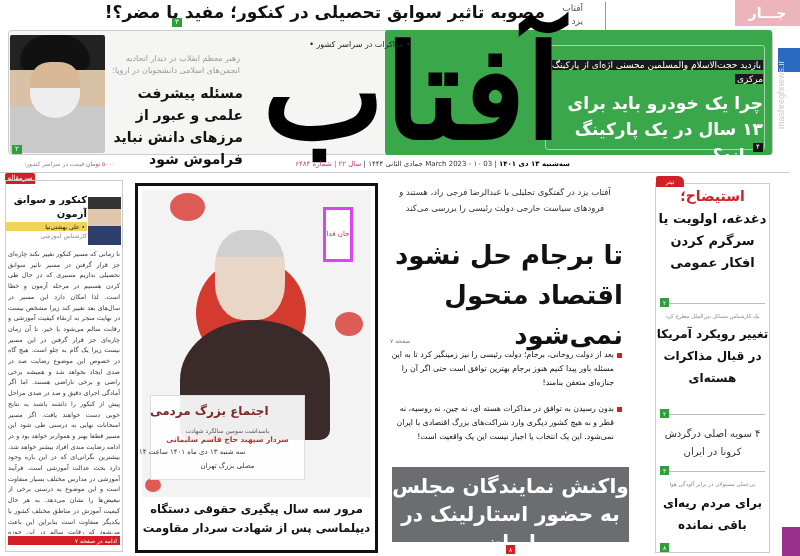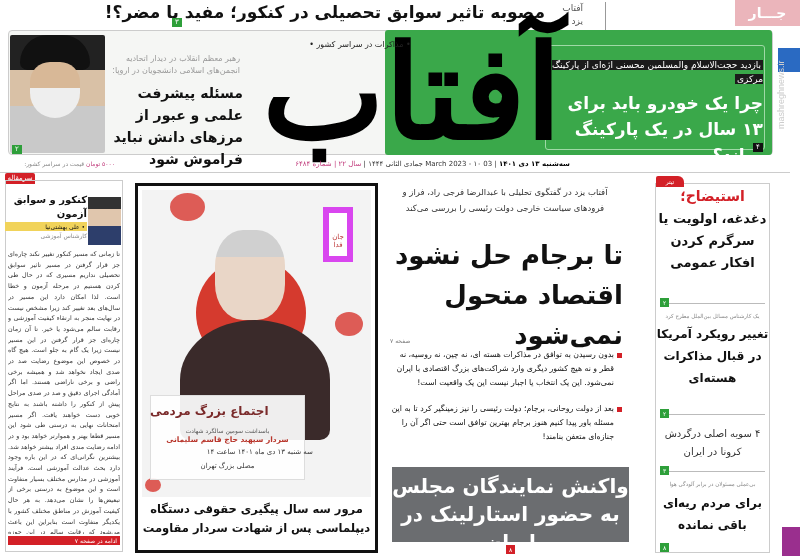--- a/index.html
+++ b/index.html
@@ -42,26 +42,26 @@
 .op-author{left:5px;top:222px;width:82px;font-size:6px;text-align:right;background:#f1d35a;padding:1px 2px}
 .op-role{left:5px;top:232px;width:82px;font-size:6px;color:#888;text-align:right}
 .op-body{left:8px;top:249px;width:112px;font-size:6.4px;line-height:10.7px;text-align:justify;color:#333}
 .op-more{left:8px;top:536px;width:112px;height:9px;background:#d32027;color:#fff;font-size:6px;text-align:right;line-height:9px;padding-right:3px}
 .col-photo{left:135px;top:183px;width:243px;height:370px;border:3px solid #111}
 .poster{left:142px;top:190px;width:229px;height:307px;background:#f3f3f3;overflow:hidden}
 .poster-circle{left:196px;top:258px;width:110px;height:110px;border-radius:50%;background:#d53a2e}
 .poster-face{left:215px;top:230px;width:70px;height:90px;border-radius:40%;background:linear-gradient(180deg,#d0d0d0 0 30%,#e9d6c7 30%)}
 .poster-body{left:180px;top:320px;width:150px;height:120px;background:#3a2a2a;border-radius:50% 50% 10px 10px}
 .petal{border-radius:50%;background:#d8413a;opacity:.85}
-.poster-logo{left:323px;top:207px;width:30px;height:55px;border:6px solid #d946ef;background:#fff;color:#b33;font-size:7px;text-align:center;padding-top:20px}
+.poster-logo{left:323px;top:207px;width:30px;height:55px;border:3px solid #d946ef;background:#fff;color:#b33;font-size:7px;text-align:center;padding-top:20px}
 .poster-card{left:150px;top:395px;width:155px;height:85px;background:rgba(255,255,255,.92);border:1px solid #ddd}
 .poster-title{left:150px;top:404px;width:155px;font-size:12px;font-weight:bold;color:#7a2a2a;text-align:left}
 .poster-sub{left:150px;top:427px;width:155px;font-size:6px;color:#555;text-align:center}
 .poster-name{left:150px;top:435px;width:155px;font-size:7.5px;color:#b8352b;font-weight:bold;text-align:center}
-.poster-date{left:158px;top:448px;width:155px;font-size:7px;color:#333;text-align:right}
+.poster-date{left:139px;top:448px;width:155px;font-size:7px;color:#333;text-align:left}
 .poster-place{left:150px;top:462px;width:155px;font-size:7px;color:#333;text-align:center}
 .photo-headline{left:140px;top:500px;width:233px;font-size:11.5px;font-weight:bold;text-align:center;line-height:19px}
 .main-kicker{left:390px;top:184px;width:230px;font-size:8.5px;color:#333;text-align:center;line-height:16px}
 .main-headline{left:388px;top:235px;width:235px;font-size:26px;font-weight:bold;text-align:right;line-height:40px}
 .page-ref{left:390px;top:337px;width:30px;font-size:6px;color:#777;text-align:left}
 .bullets{left:390px;top:348px;width:232px;font-size:7.8px;line-height:14px;text-align:right}
 .bullets li{list-style:none;position:relative;padding-right:8px;margin-bottom:12px}
 .bullets li:before{content:"";position:absolute;right:0;top:5px;width:5px;height:5px;background:#d32027}
 .gray-box{left:392px;top:467px;width:237px;height:75px;background:#6b6d70}
 .gray-headline{left:392px;top:472px;width:237px;font-size:20px;font-weight:bold;color:#fff;text-align:center;line-height:28px}
@@ -144,26 +144,26 @@
 <div class="abs poster-face"></div>
 <div class="abs poster-logo">جان فدا</div>
 <div class="abs poster-card"></div>
 <div class="abs poster-title">اجتماع بزرگ مردمی</div>
 <div class="abs poster-sub">باسداشت سومین سالگرد شهادت</div>
 <div class="abs poster-name">سردار سپهبد حاج قاسم سلیمانی</div>
 <div class="abs poster-date">سه شنبه ۱۳ دی ماه ۱۴۰۱ ساعت ۱۴</div>
 <div class="abs poster-place">مصلی بزرگ تهران</div>
 <div class="abs photo-headline">مرور سه سال پیگیری حقوقی دستگاه دیپلماسی پس از شهادت سردار مقاومت</div>
 
-<div class="abs main-kicker">آفتاب یزد در گفتگوی تحلیلی با عبدالرضا فرجی راد، فراز و فرودهای سیاست خارجی دولت رئیسی را بررسی می‌کند</div>
+<div class="abs main-kicker">آفتاب یزد در گفتگوی تحلیلی با عبدالرضا فرجی راد، هستند و فرودهای سیاست خارجی دولت رئیسی را بررسی می‌کند</div>
 <div class="abs main-headline">تا برجام حل نشود اقتصاد متحول نمی‌شود</div>
 <div class="abs page-ref">صفحه ۷</div>
 <ul class="abs bullets">
+  <li>بعد از دولت روحانی، برجام؛ دولت رئیسی را نیز زمینگیر کرد تا به این مسئله باور پیدا کنیم هنوز برجام بهترین توافق است حتی اگر آن را جنازه‌ای متعفن بنامند!</li>
   <li>بدون رسیدن به توافق در مذاکرات هسته ای، نه چین، نه روسیه، نه قطر و نه هیچ کشور دیگری وارد شراکت‌های بزرگ اقتصادی با ایران نمی‌شود. این یک انتخاب یا اجبار نیست این یک واقعیت است!</li>
-  <li>بعد از دولت روحانی، برجام؛ دولت رئیسی را نیز زمینگیر کرد تا به این مسئله باور پیدا کنیم هنوز برجام بهترین توافق است حتی اگر آن را جنازه‌ای متعفن بنامند!</li>
 </ul>
 
 <div class="abs gray-box"></div>
 <div class="abs gray-headline">واکنش نمایندگان مجلس به حضور استارلینک در ایران</div>
 <div class="abs gray-badge">۸</div>
 
 <div class="abs col-right"></div>
 <div class="abs right-tab">تیتر</div>
 
 <div class="r-item r-red" style="top:188px;font-size:14px">استیضاح؛</div>

